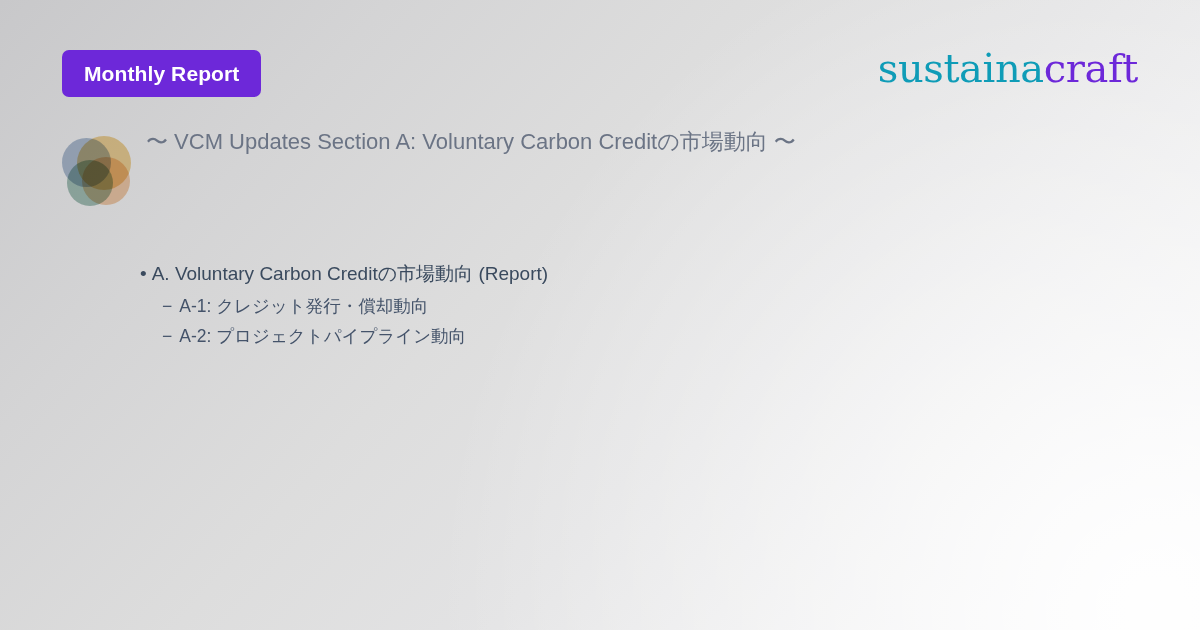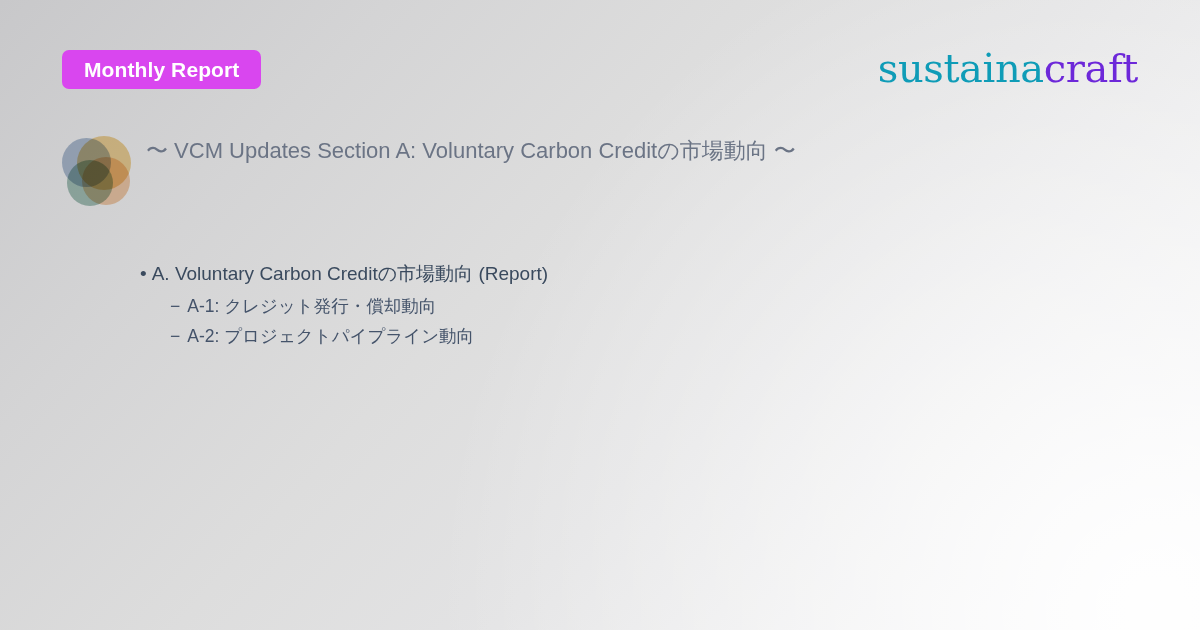--- a/index.html
+++ b/index.html
@@ -13,23 +13,23 @@
     position:relative;
   }
 
   .slide { position:relative; width:1200px; height:630px; }
 
   
   .header { position:absolute; top:0; left:0; width:1200px; height:120px; }
 
   .badge {
     position:absolute; left:62px; top:50px;
-    height:39px; padding:0 22px;
+    height:47px; padding:0 22px;
     display:flex; align-items:center;
-    background:#d946ef;
+    background:#6d28d9;
     border-radius:7px;
     color:#ffffff;
     font-size:21px;
     font-weight:700;
     letter-spacing:0.1px;
     white-space:nowrap;
   }
 
   .logo {
     position:absolute; right:62px; top:48px;
@@ -68,40 +68,39 @@
     letter-spacing:-0.2px;
     line-height:1.12;
     white-space:nowrap;
   }
 
   .subtitle {
     color:#6b7485;
     font-size:22px;
     font-weight:400;
     line-height:1.3;
-    margin-top:9px;
     white-space:nowrap;
   }
 
   
   .agenda { position:absolute; left:140px; top:258px; }
 
   .l1 {
     color:#3a4a5e;
     font-size:19px;
     line-height:1.72;
     white-space:nowrap;
   }
   .l1 .bp { margin-right:5px; }
 
   .l2 {
     color:#44536a;
     font-size:17.5px;
     line-height:1.74;
-    margin-left:30px;
+    margin-left:22px;
     white-space:nowrap;
   }
   .l2 .dash { margin-right:7px; }
 </style>
 </head>
 <body>
 
 <div class="slide">
 
   <div class="header">

